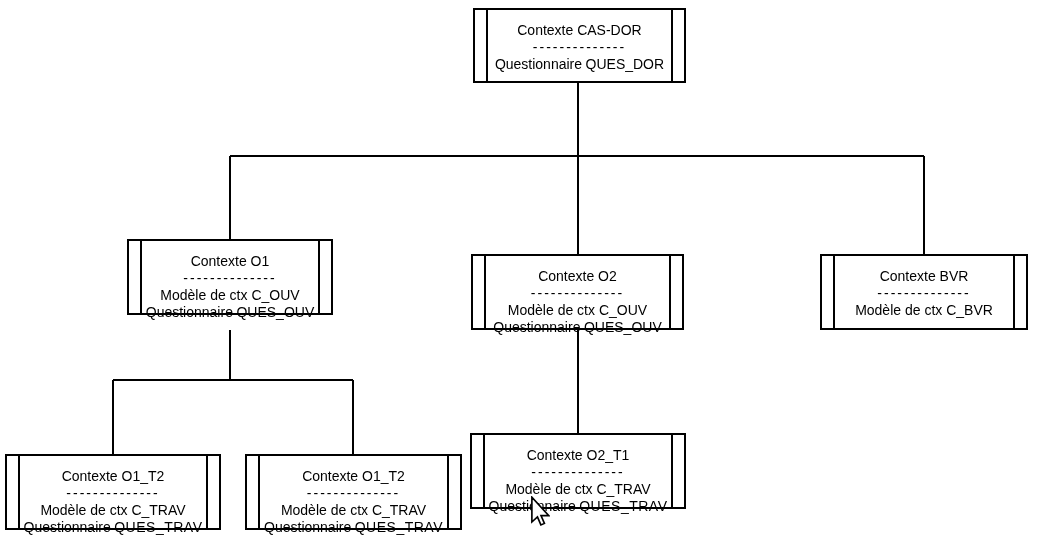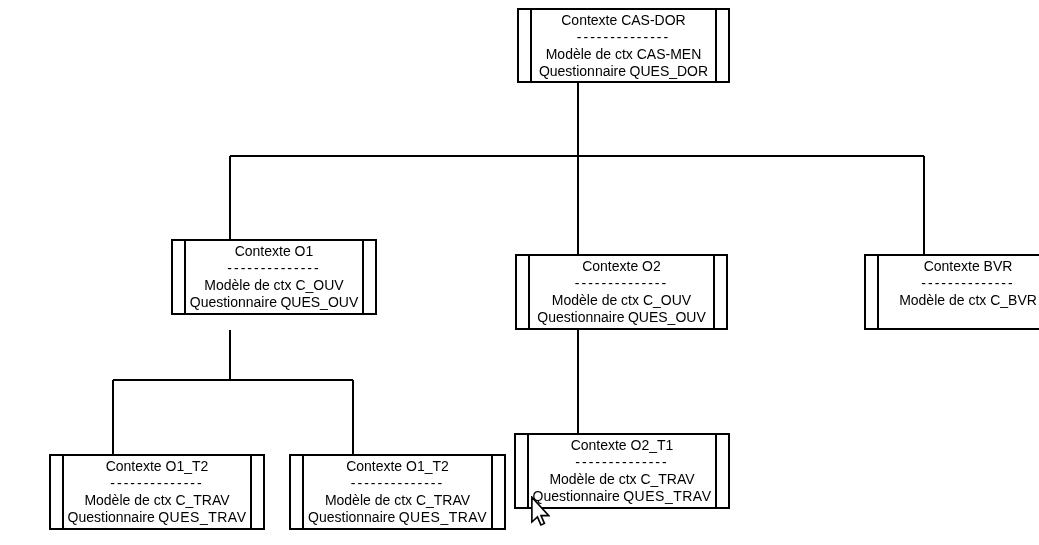--- a/index.html
+++ b/index.html
@@ -24,22 +24,21 @@
     height: 545px;
   }
   .node {
     position: absolute;
     box-sizing: border-box;
     border: 2px solid #000000;
     background: #ffffff;
     text-align: center;
     font-size: 14px;
     line-height: 17px;
-    padding-top: 2px;
-    margin-left: 44px;
+    padding-top: 12px;
   }
   .node .side-line {
     position: absolute;
     top: 0;
     bottom: 0;
     width: 2px;
     background: #000000;
   }
   .node .side-line.left  { left: 11px; }
   .node .side-line.right { right: 11px; }
@@ -85,21 +84,20 @@
       <line x1="353" y1="380" x2="353" y2="454"></line>
       <line x1="578" y1="330" x2="578" y2="454"></line>
     </g>
   </svg>
 
   <div class="node" id="node-0">
     <div class="side-line left"></div>
     <div class="side-line right"></div>
     <div>Contexte CAS-DOR</div>
     <div class="sep">--------------</div>
-    <div>Modèle de ctx CAS-MEN</div>
     <div><span class="q-label">Questionnaire</span><span>QUES_DOR</span></div>
   </div>
 
   <div class="node" id="node-1">
     <div class="side-line left"></div>
     <div class="side-line right"></div>
     <div>Contexte O1</div>
     <div class="sep">--------------</div>
     <div>Modèle de ctx C_OUV</div>
     <div><span class="q-label">Questionnaire</span><span>QUES_OUV</span></div>

